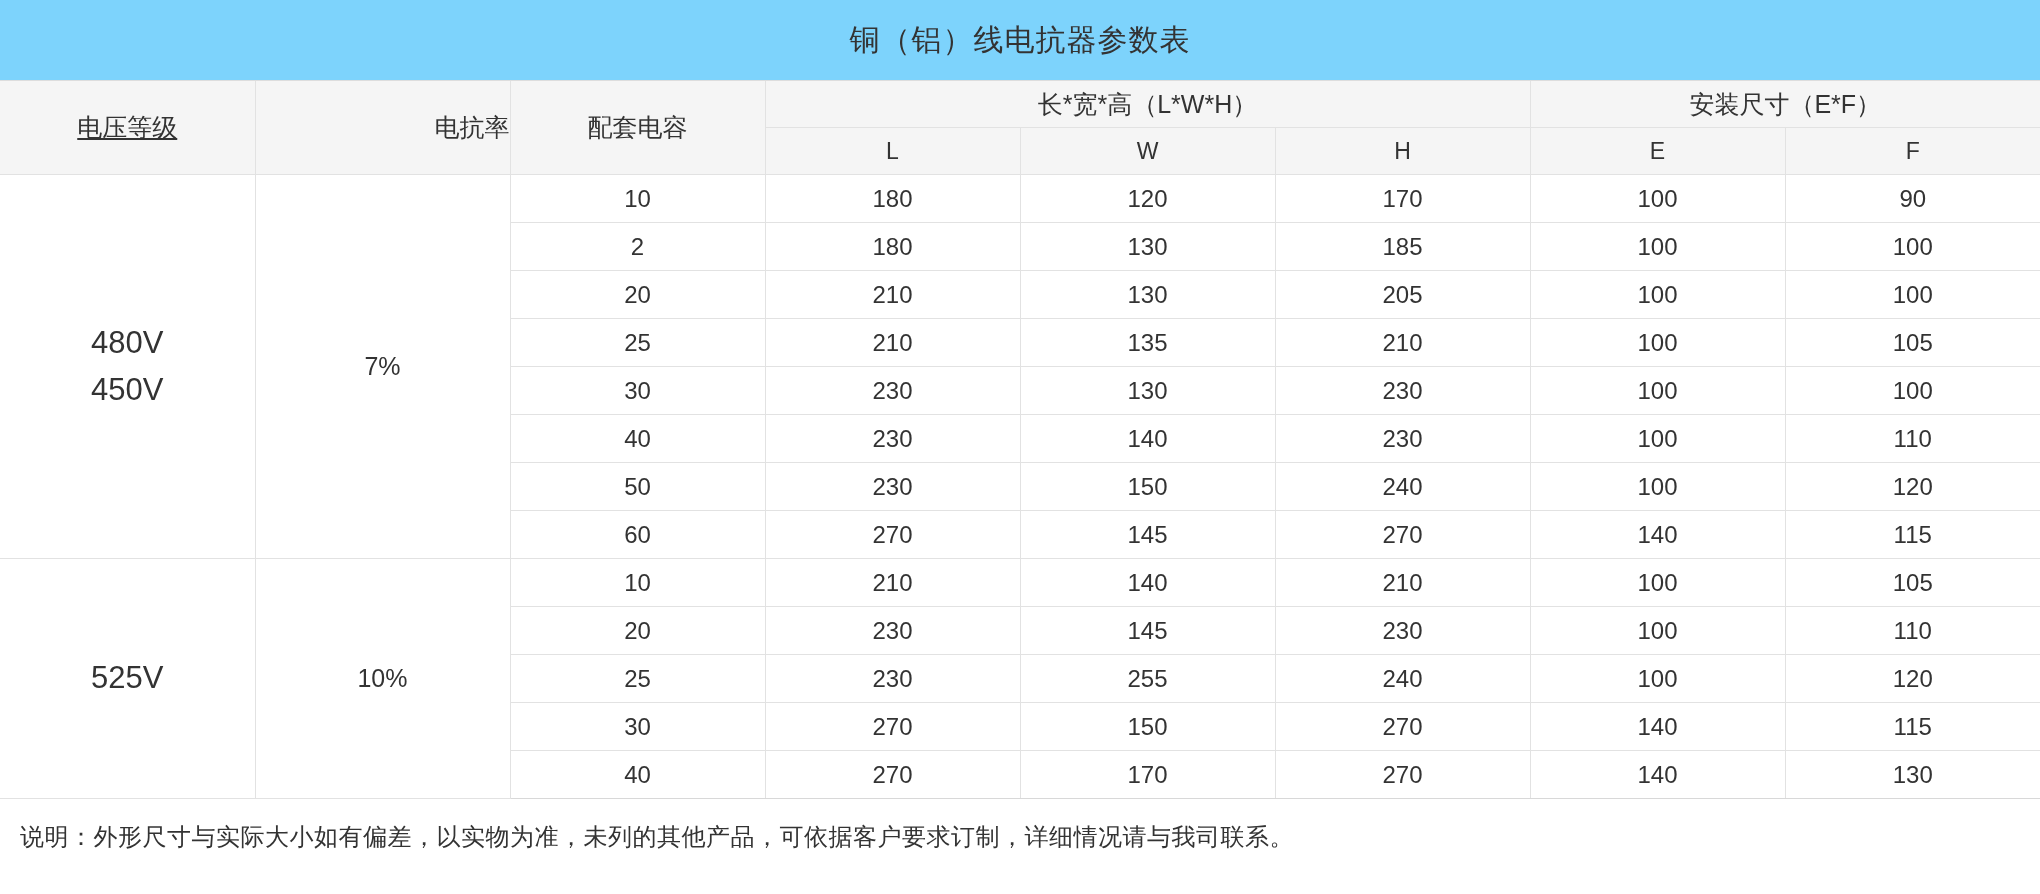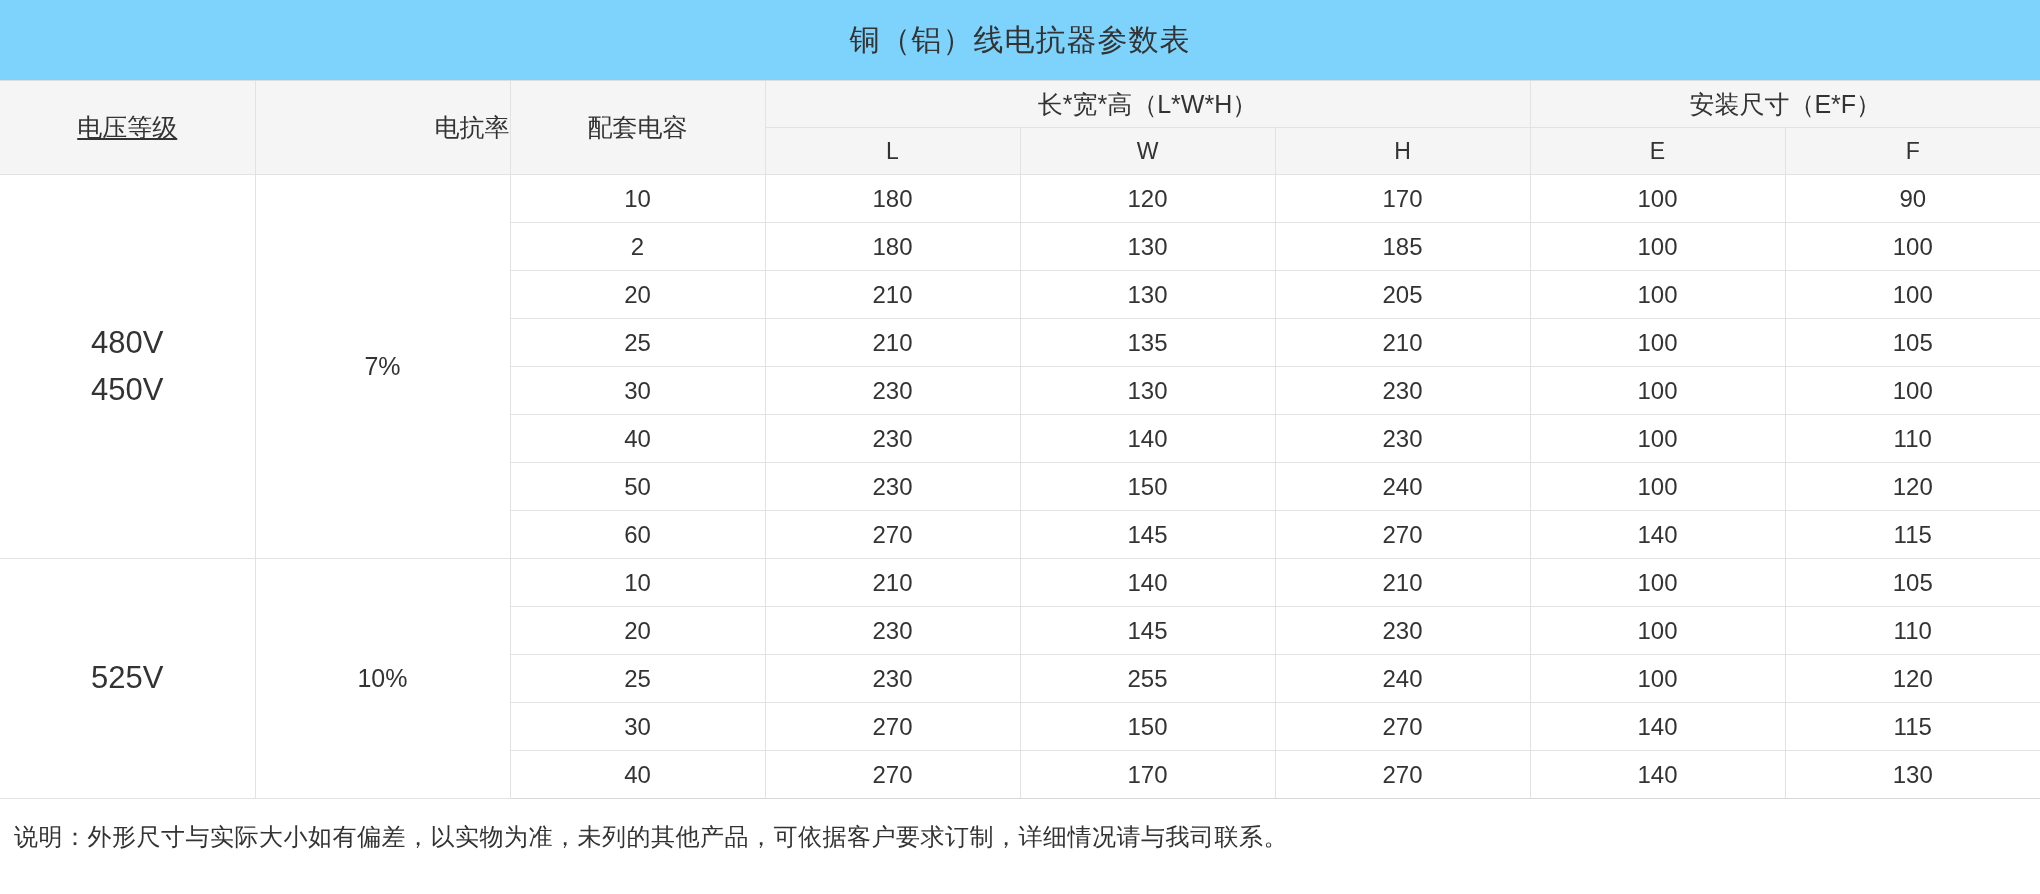--- a/index.html
+++ b/index.html
@@ -82,21 +82,21 @@
   }
   .group-cell .line { display: block; }
   .rate-cell {
     font-size: 25px;
     background: #ffffff;
   }
   .group-sep td { border-top: 1px solid #d8d8d8 !important; }
   .last-row td { border-bottom: 1px solid #d8d8d8 !important; }
 
   .note {
-    padding: 22px 10px 0 14px;
+    padding: 22px 10px 0 20px;
     font-size: 24px;
     color: #333333;
     letter-spacing: 0.5px;
     white-space: nowrap;
   }
 </style>
 </head>
 <body>
 
 <div class="sheet">

